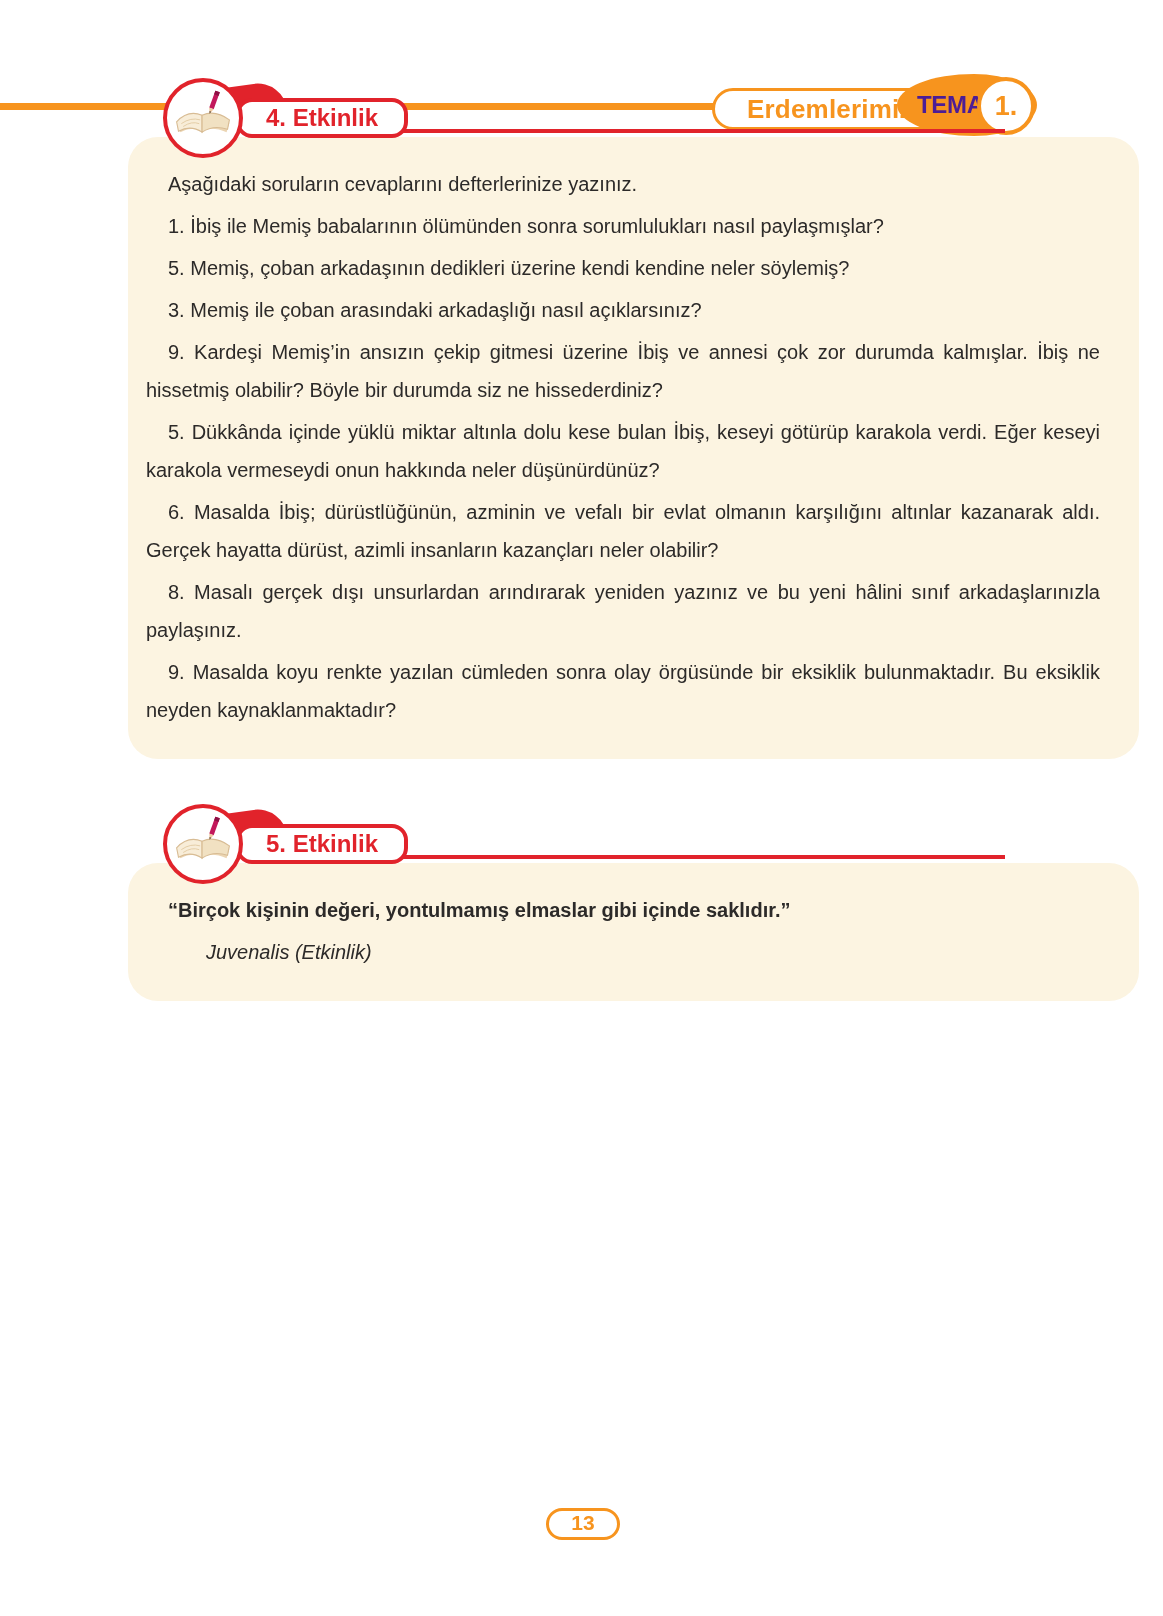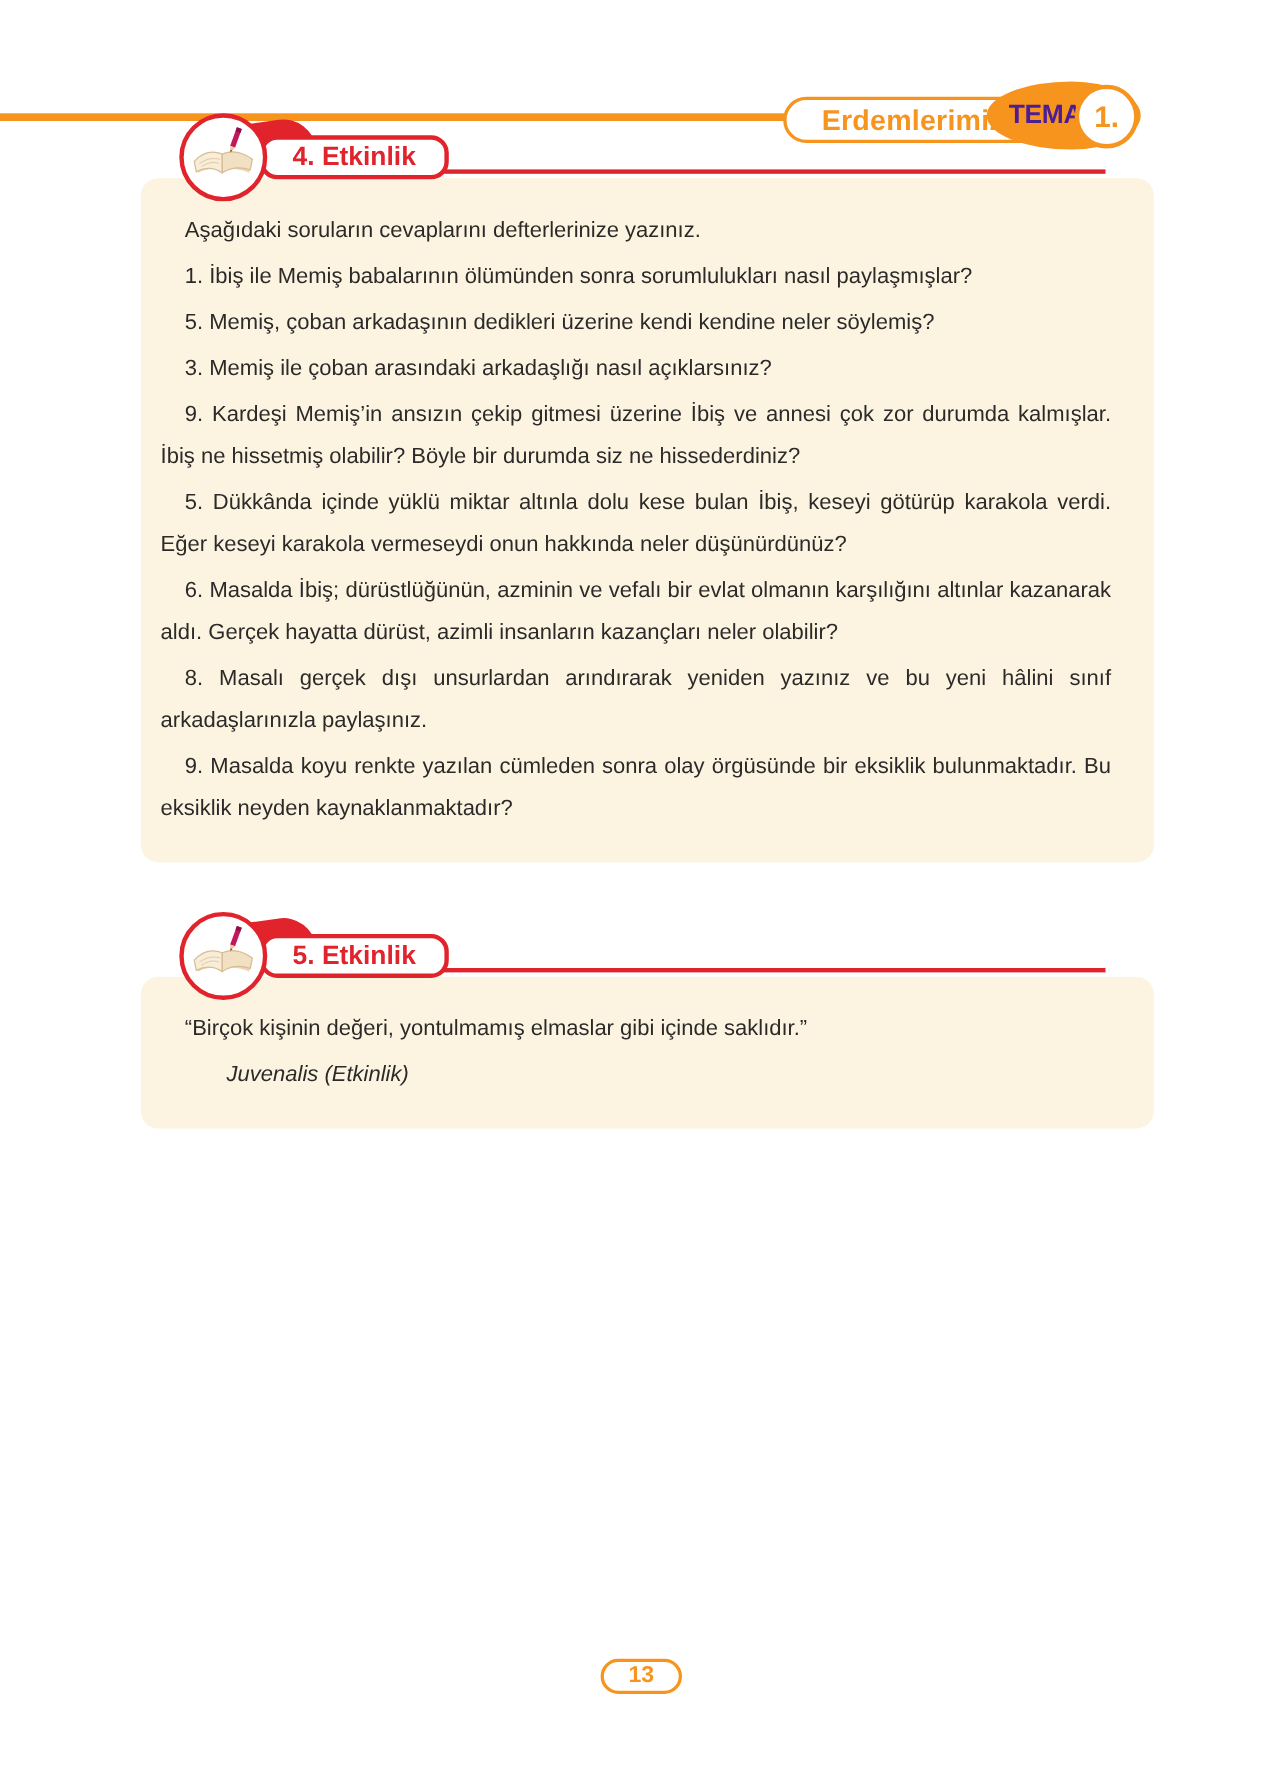--- a/index.html
+++ b/index.html
@@ -32,52 +32,52 @@
   }
   .badge-drop .t{color:#4c1d95;font-weight:bold;font-size:24px;letter-spacing:-.3px;}
   .badge-circle{
     position:absolute;left:272px;top:3px;width:58px;height:58px;background:#fff;
     border:4px solid var(--orange);border-radius:50%;
     display:flex;align-items:center;justify-content:center;
   }
   .badge-circle .t{color:var(--orange);font-weight:bold;font-size:27px;}
 
   
-  .content{padding-top:120px;}
+  .content{padding-top:95px;}
   .activity{position:relative;}
   .activity + .activity{margin-top:62px;}
   .activity-header{position:relative;height:42px;}
   .act-line{position:absolute;left:310px;top:34px;width:695px;height:4px;background:var(--red);}
   .act-wedge{
     position:absolute;left:208px;top:-10px;width:78px;height:34px;background:var(--red);
     border-radius:0 30px 0 0;transform:rotate(-8deg);
   }
   .act-pill{
     position:absolute;left:236px;top:3px;height:40px;background:#fff;
     border:4px solid var(--red);border-radius:16px;display:flex;align-items:center;
     padding:0 26px;z-index:2;
   }
   .act-pill .t{color:var(--red);font-weight:bold;font-size:24px;}
   .act-circle{
     position:absolute;left:163px;top:-17px;width:80px;height:80px;background:#fff;
     border:4px solid var(--red);border-radius:50%;z-index:3;
     display:flex;align-items:center;justify-content:center;overflow:hidden;
   }
   .activity-box{
-    margin-left:128px;width:921px;background:var(--cream);border-radius:16px;
+    margin-left:128px;width:1011px;background:var(--cream);border-radius:30px;
     padding:28px 39px 30px 18px;position:relative;z-index:1;
   }
   .activity-box p{
     margin:0 0 4px 0;font-size:20px;line-height:38px;text-align:justify;
     text-indent:22px;color:var(--text);
   }
   .activity-box p:last-child{margin-bottom:0;}
 
   
-  .quote{ text-indent:22px; }
+  .quote{ text-indent:22px;font-weight:bold; }
   .quote-attr{
     font-style:italic;text-align:center;position:relative;left:60px;
     text-indent:0 !important;
   }
   .brainstorm{margin-top:40px !important;}
 
   
   .page-num{
     position:absolute;top:1508px;left:546px;width:74px;height:32px;
     border:3px solid var(--orange);border-radius:17px;background:#fff;

